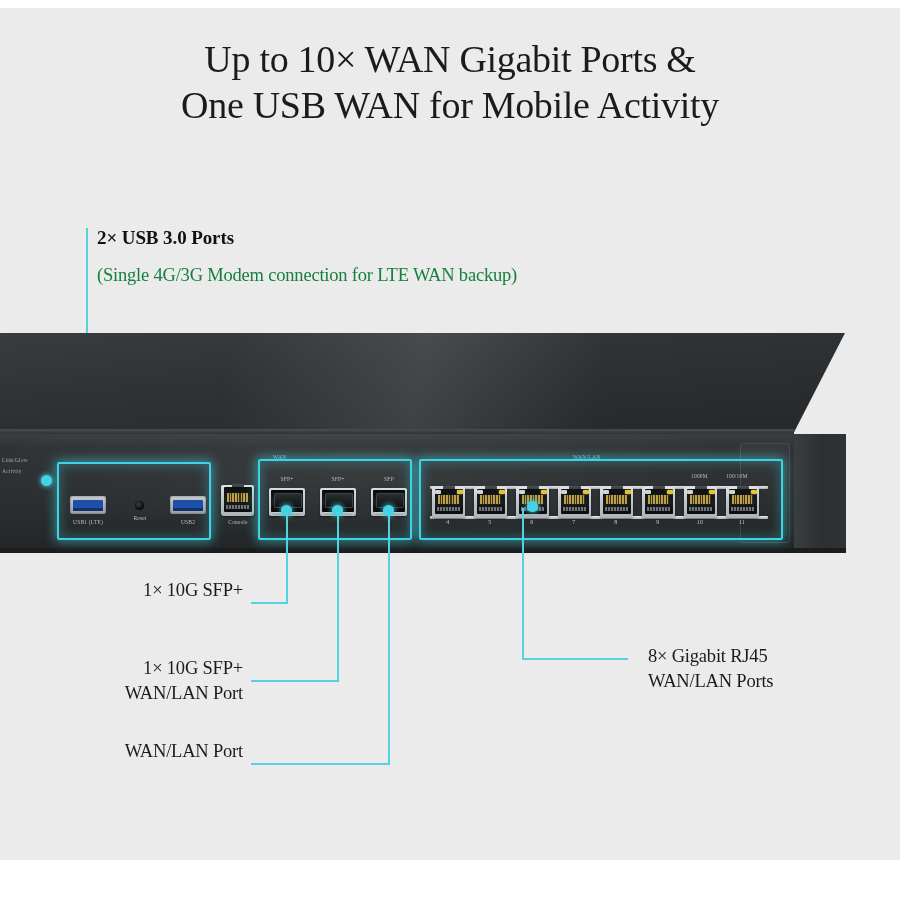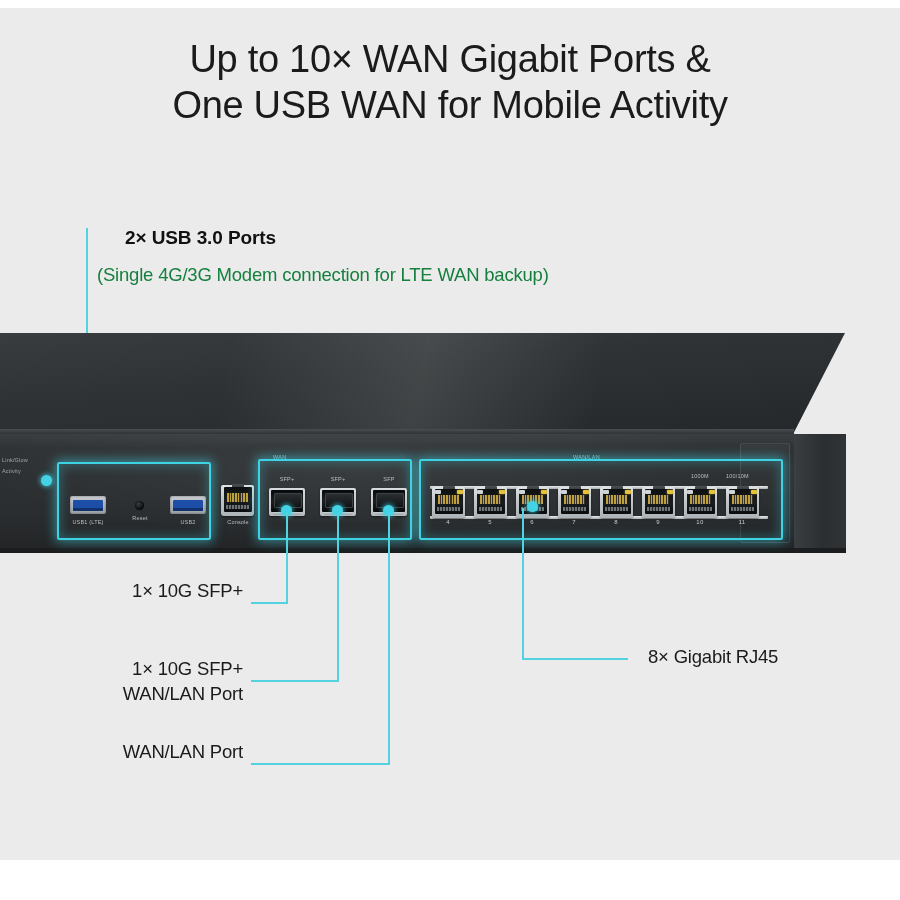--- a/index.html
+++ b/index.html
@@ -2,21 +2,21 @@
 <html><head>
 <meta charset="utf-8">
 <style>
   html,body{margin:0;padding:0;}
   body{
     width:900px;height:900px;
     background:#ffffff;
     font-family:"Liberation Sans",sans-serif;
     overflow:hidden;
   }
-  #stage{position:relative;width:900px;height:900px;background:#ffffff;}
+  #stage{position:relative;width:900px;height:900px;background:#ffffff;font-family:Liberation Serif, serif;}
 
   
   .panel{
     position:absolute;left:0;top:8px;width:900px;height:852px;
     background:#ebebeb;
   }
 
   
   .headline{
     position:absolute;left:0;top:36px;width:900px;
@@ -26,21 +26,20 @@
   }
   .headline span{display:block;}
 
   
   .callout-usb{
     position:absolute;left:97px;top:226px;width:700px;
   }
   .callout-usb .c-title{
     font-size:19px;font-weight:bold;color:#111;line-height:24px;
     letter-spacing:-0.1px;
-    margin-left:28px;
   }
   .callout-usb .c-sub{
     font-size:18.5px;font-weight:400;color:#15803d;line-height:24px;
     margin-top:13px;letter-spacing:-0.2px;
   }
 
   
   .lead{position:absolute;background:#53d2e0;}
   .lead-v{width:2px;}
   .lead-h{height:2px;}
@@ -405,15 +404,16 @@
     <div>1× 10G SFP+</div>
     <div>WAN/LAN Port</div>
   </div>
 
   <div class="lbl right-al" style="left:0;top:739px;width:243px;">
     <div>WAN/LAN Port</div>
   </div>
 
   <div class="lbl" style="left:648px;top:644px;">
     <div>8× Gigabit RJ45</div>
+    <div>WAN/LAN Ports</div>
   </div>
 
 </div>
 
 </body></html>

